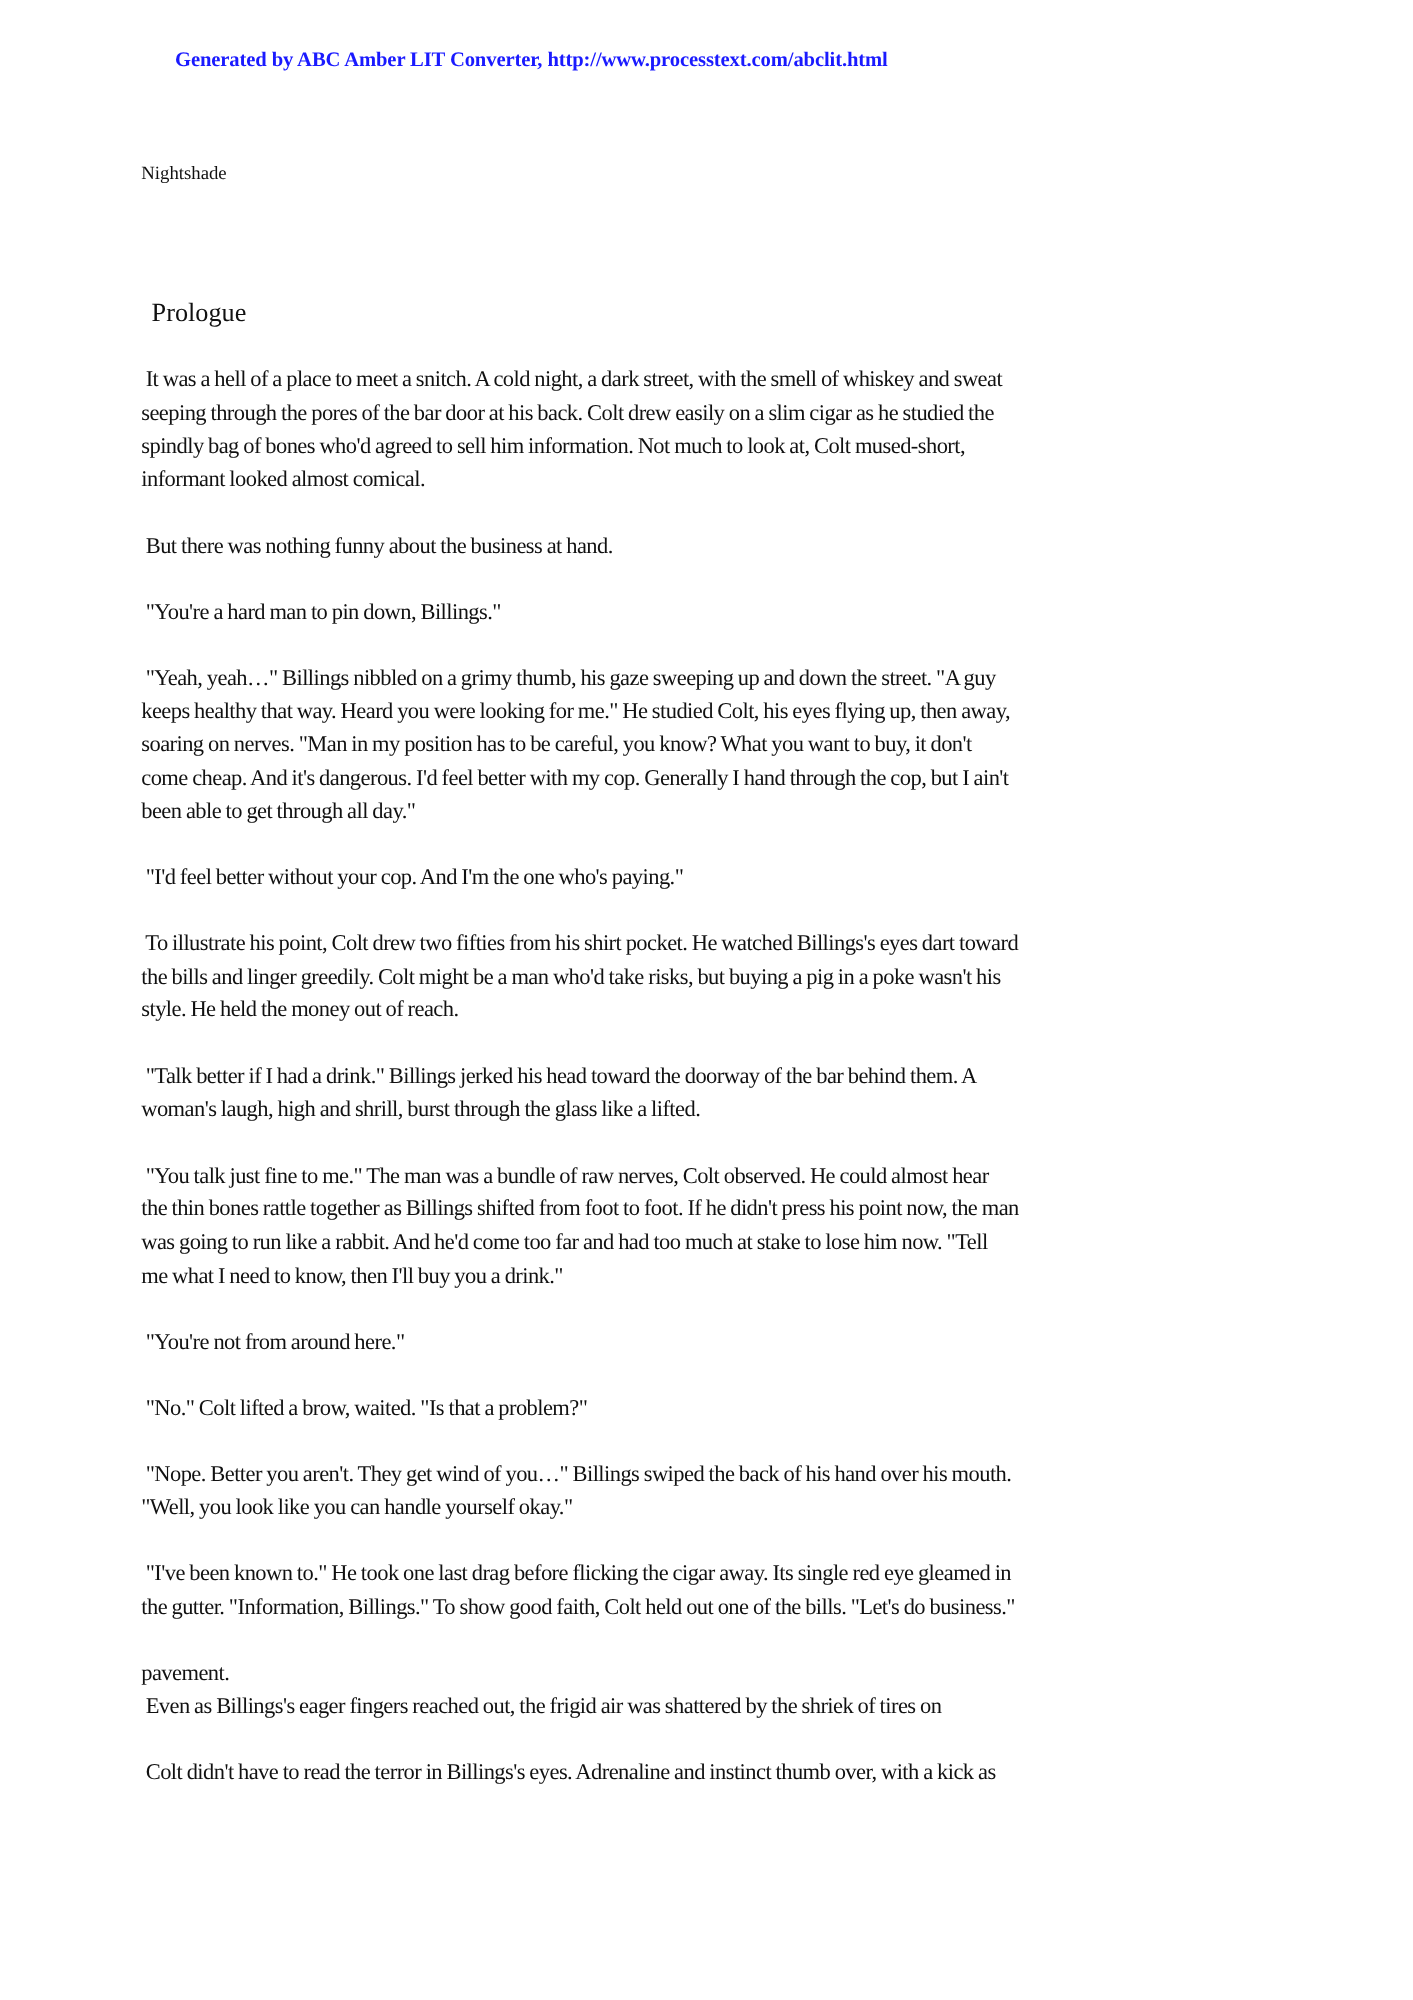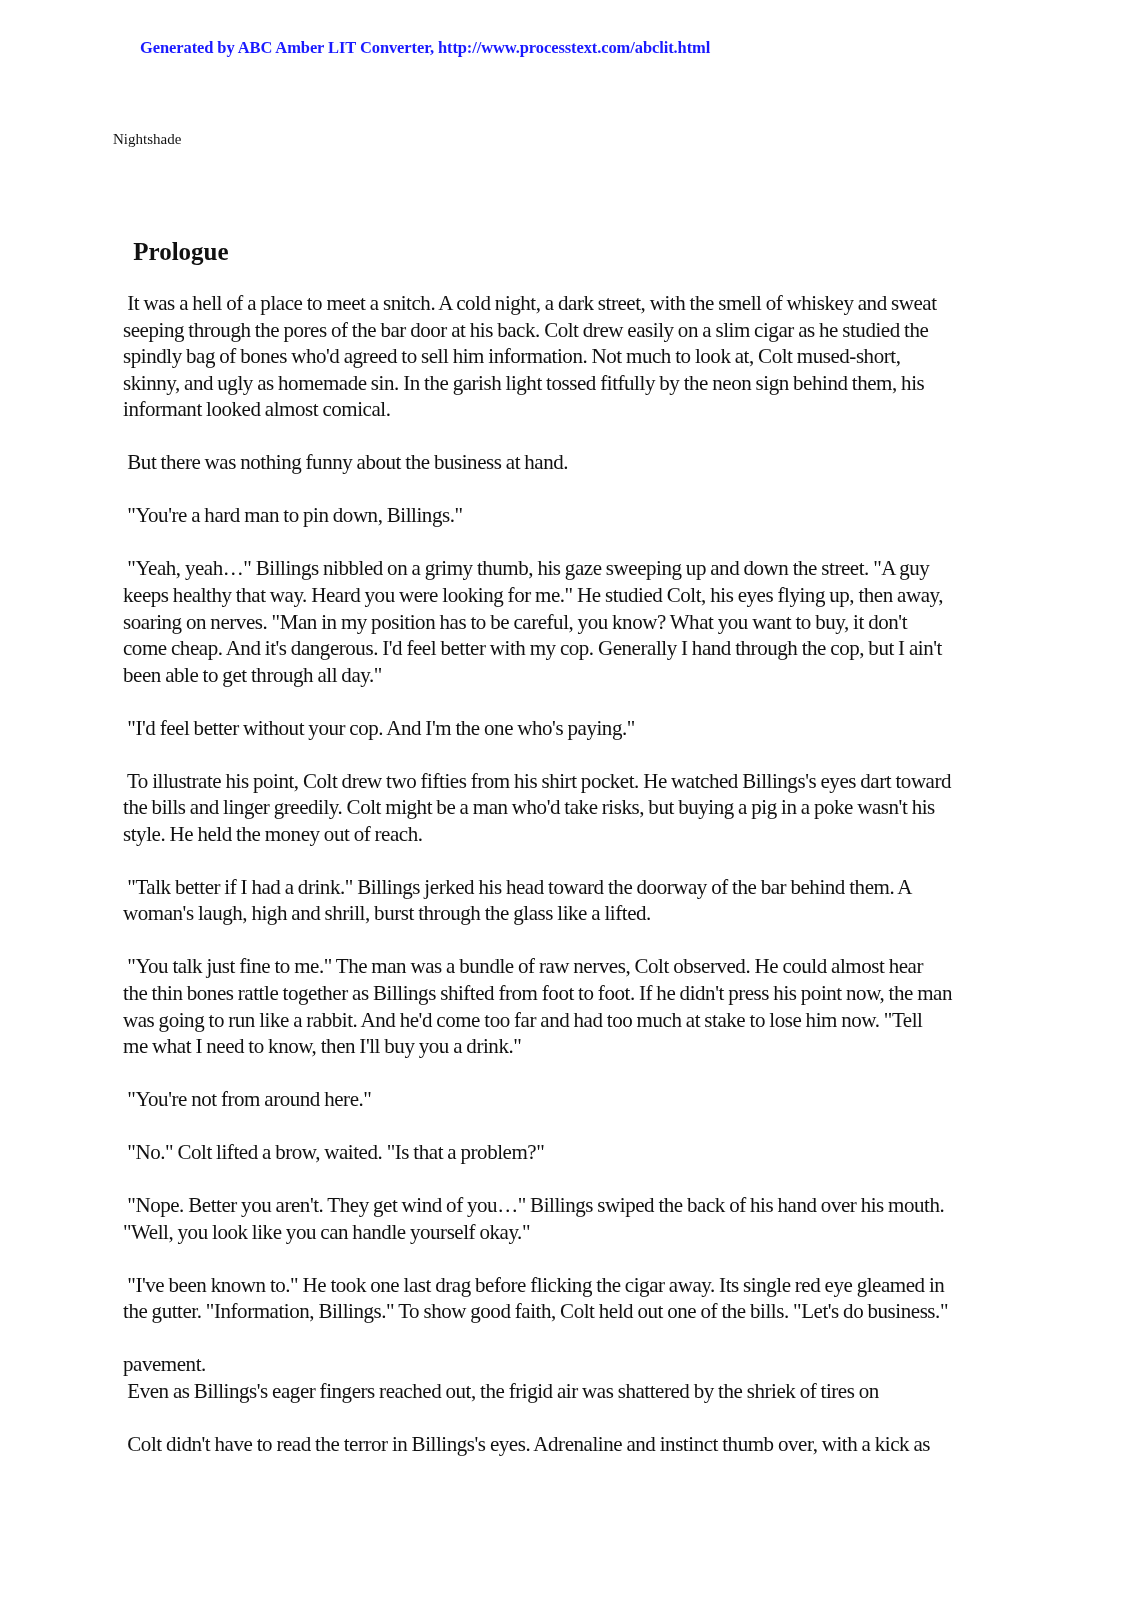--- a/index.html
+++ b/index.html
@@ -30,32 +30,31 @@
     }
     .title {
       position: absolute;
       left: 113px;
       top: 131px;
       font-size: 15px;
       white-space: nowrap;
     }
     .chapter {
       position: absolute;
-      left: 127px;
+      left: 116px;
       top: 238px;
-      font-size: 25px;
+      font-size: 21px;
       white-space: pre;
-      font-weight: bold;
     }
     .body-text {
       position: absolute;
-      left: 123px;
+      left: 113px;
       top: 290px;
       width: 900px;
-      font-size: 21px;
+      font-size: 18px;
       line-height: 26.6px;
       letter-spacing: -0.45px;
       word-spacing: -0.5px;
     }
     .para {
       margin: 0 0 26.4px 0;
     }
     .line {
       display: block;
       white-space: pre;
@@ -68,21 +67,20 @@
 
 <div class="title">Nightshade</div>
 
 <div class="chapter"> Prologue</div>
 
 <div class="body-text">
   <p class="para">
     <span class="line"> It was a hell of a place to meet a snitch. A cold night, a dark street, with the smell of whiskey and sweat</span>
     <span class="line">seeping through the pores of the bar door at his back. Colt drew easily on a slim cigar as he studied the</span>
     <span class="line">spindly bag of bones who'd agreed to sell him information. Not much to look at, Colt mused-short,</span>
-    <span class="line">skinny, and ugly as homemade sin. In the garish light tossed fitfully by the neon sign behind them, his</span>
     <span class="line">informant looked almost comical.</span>
   </p>
   <p class="para">
     <span class="line"> But there was nothing funny about the business at hand.</span>
   </p>
   <p class="para">
     <span class="line"> "You're a hard man to pin down, Billings."</span>
   </p>
   <p class="para">
     <span class="line"> "Yeah, yeah…" Billings nibbled on a grimy thumb, his gaze sweeping up and down the street. "A guy</span>

